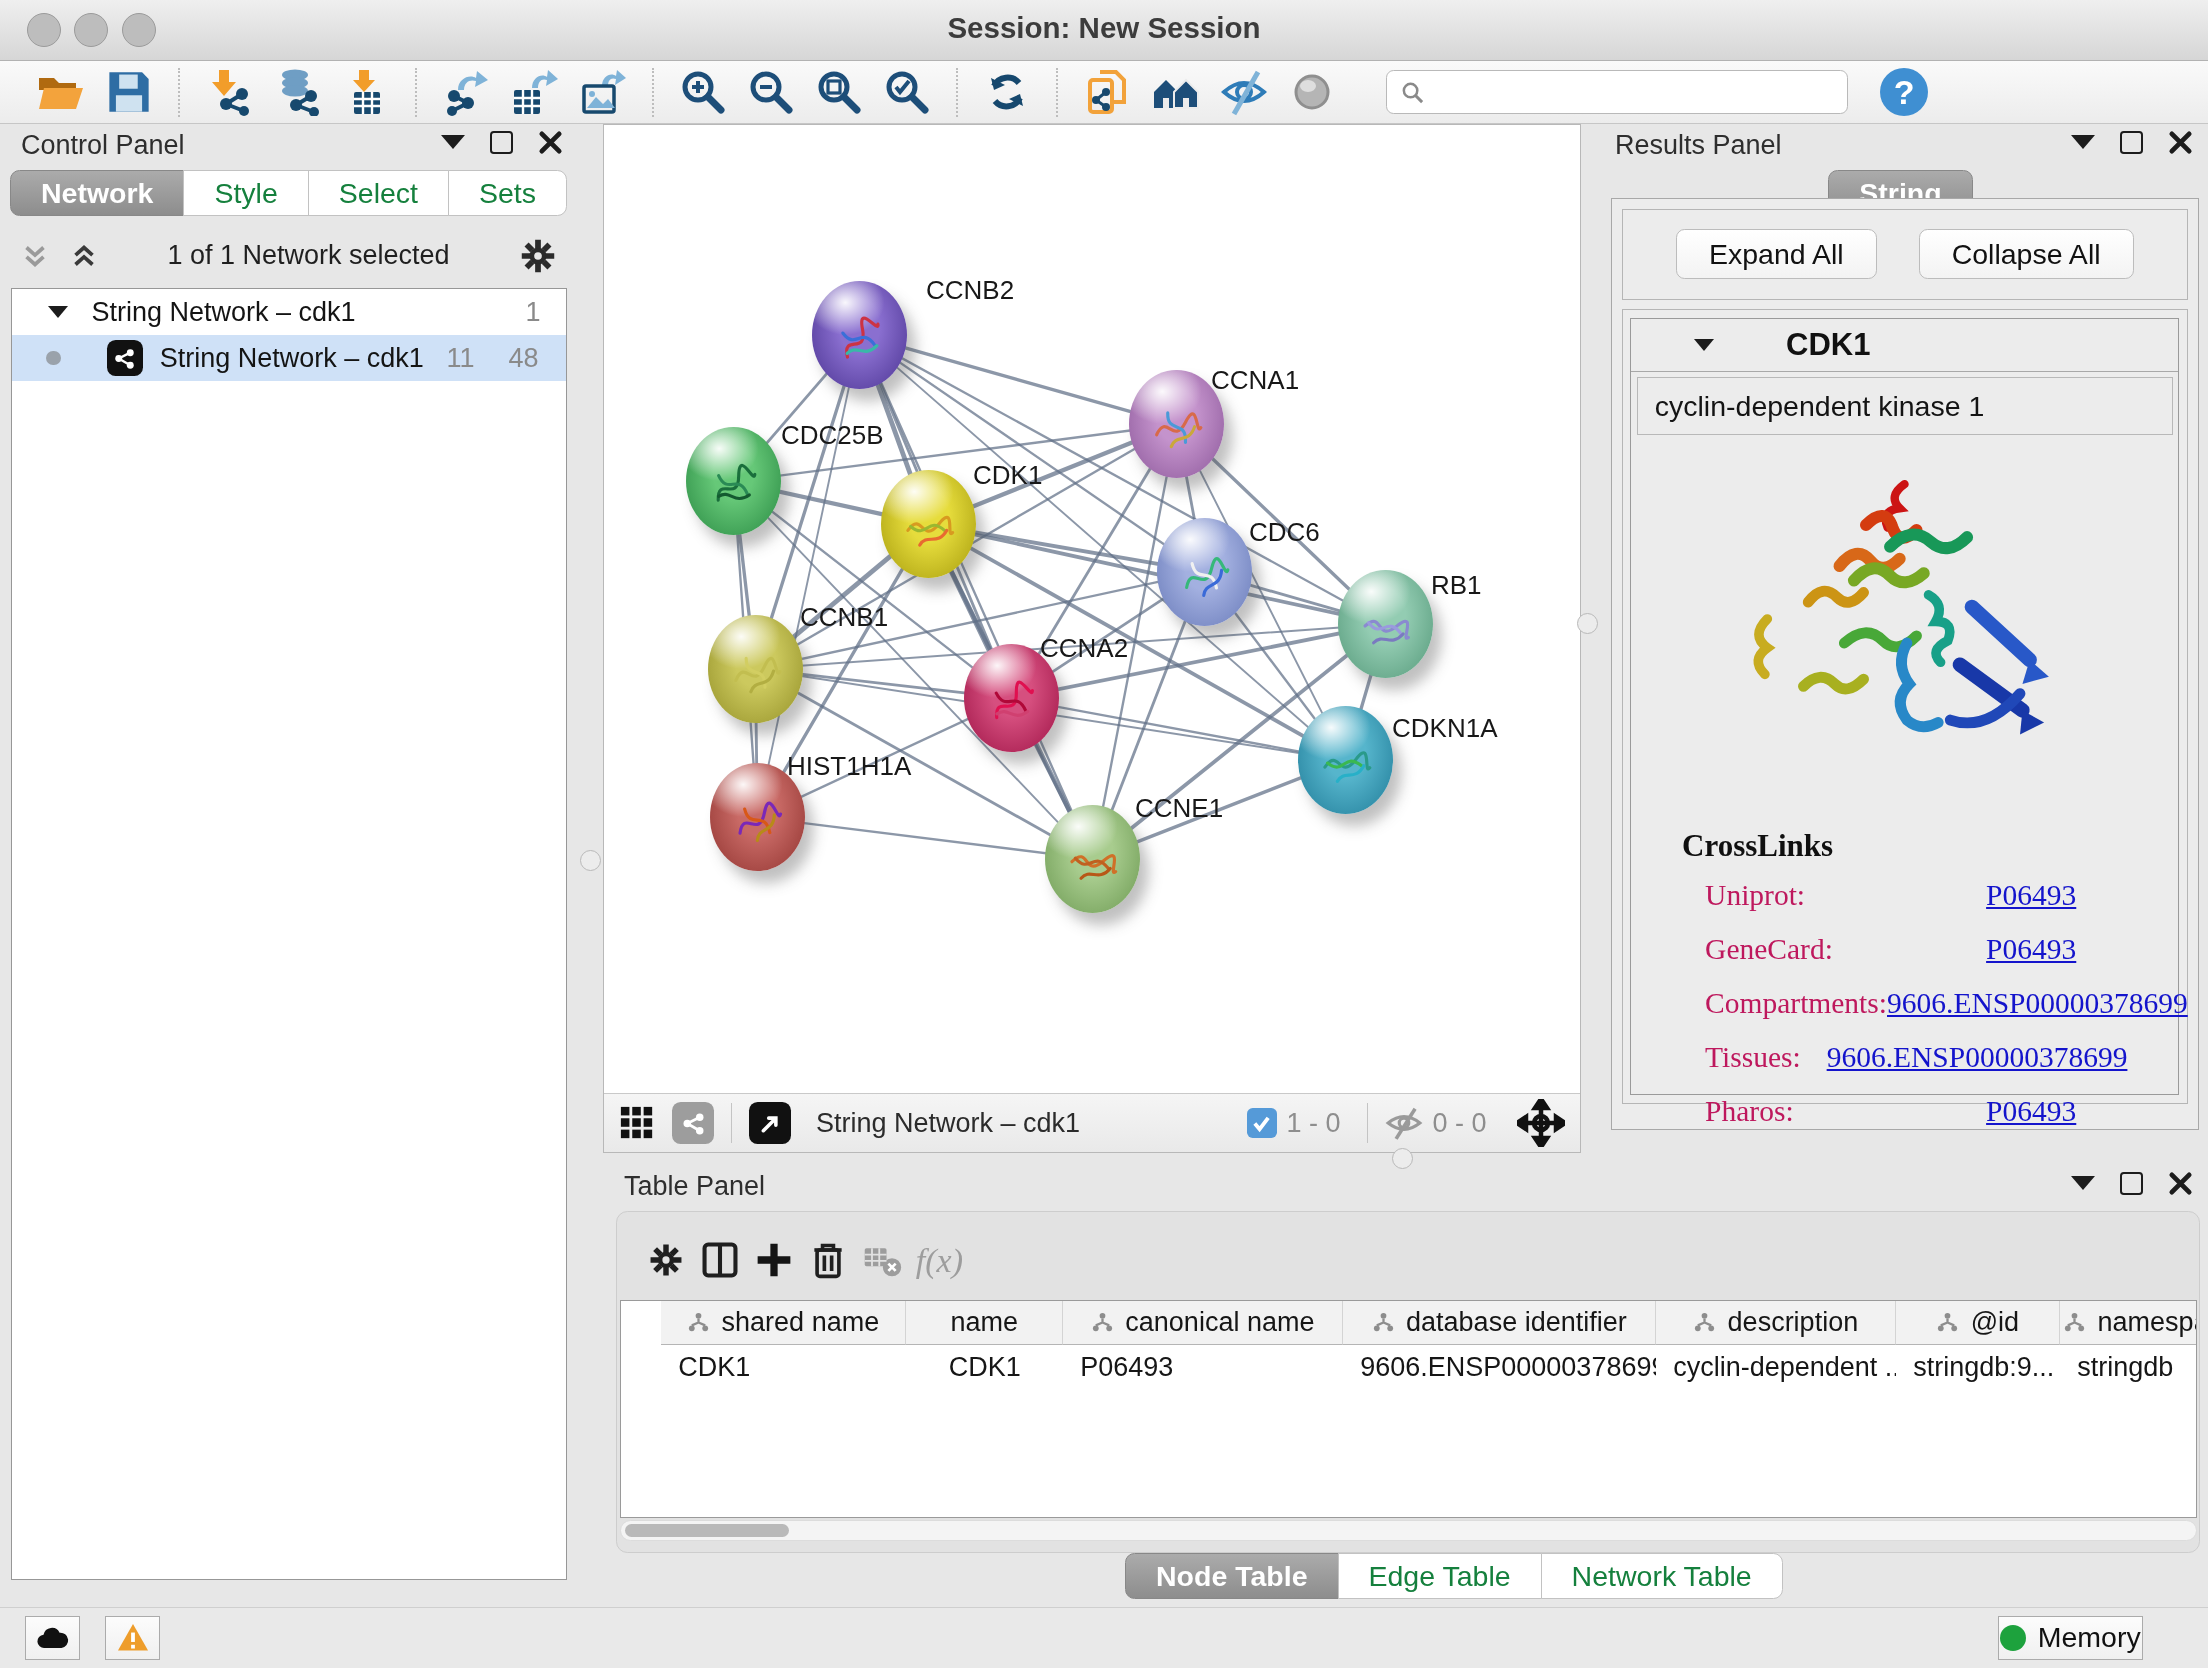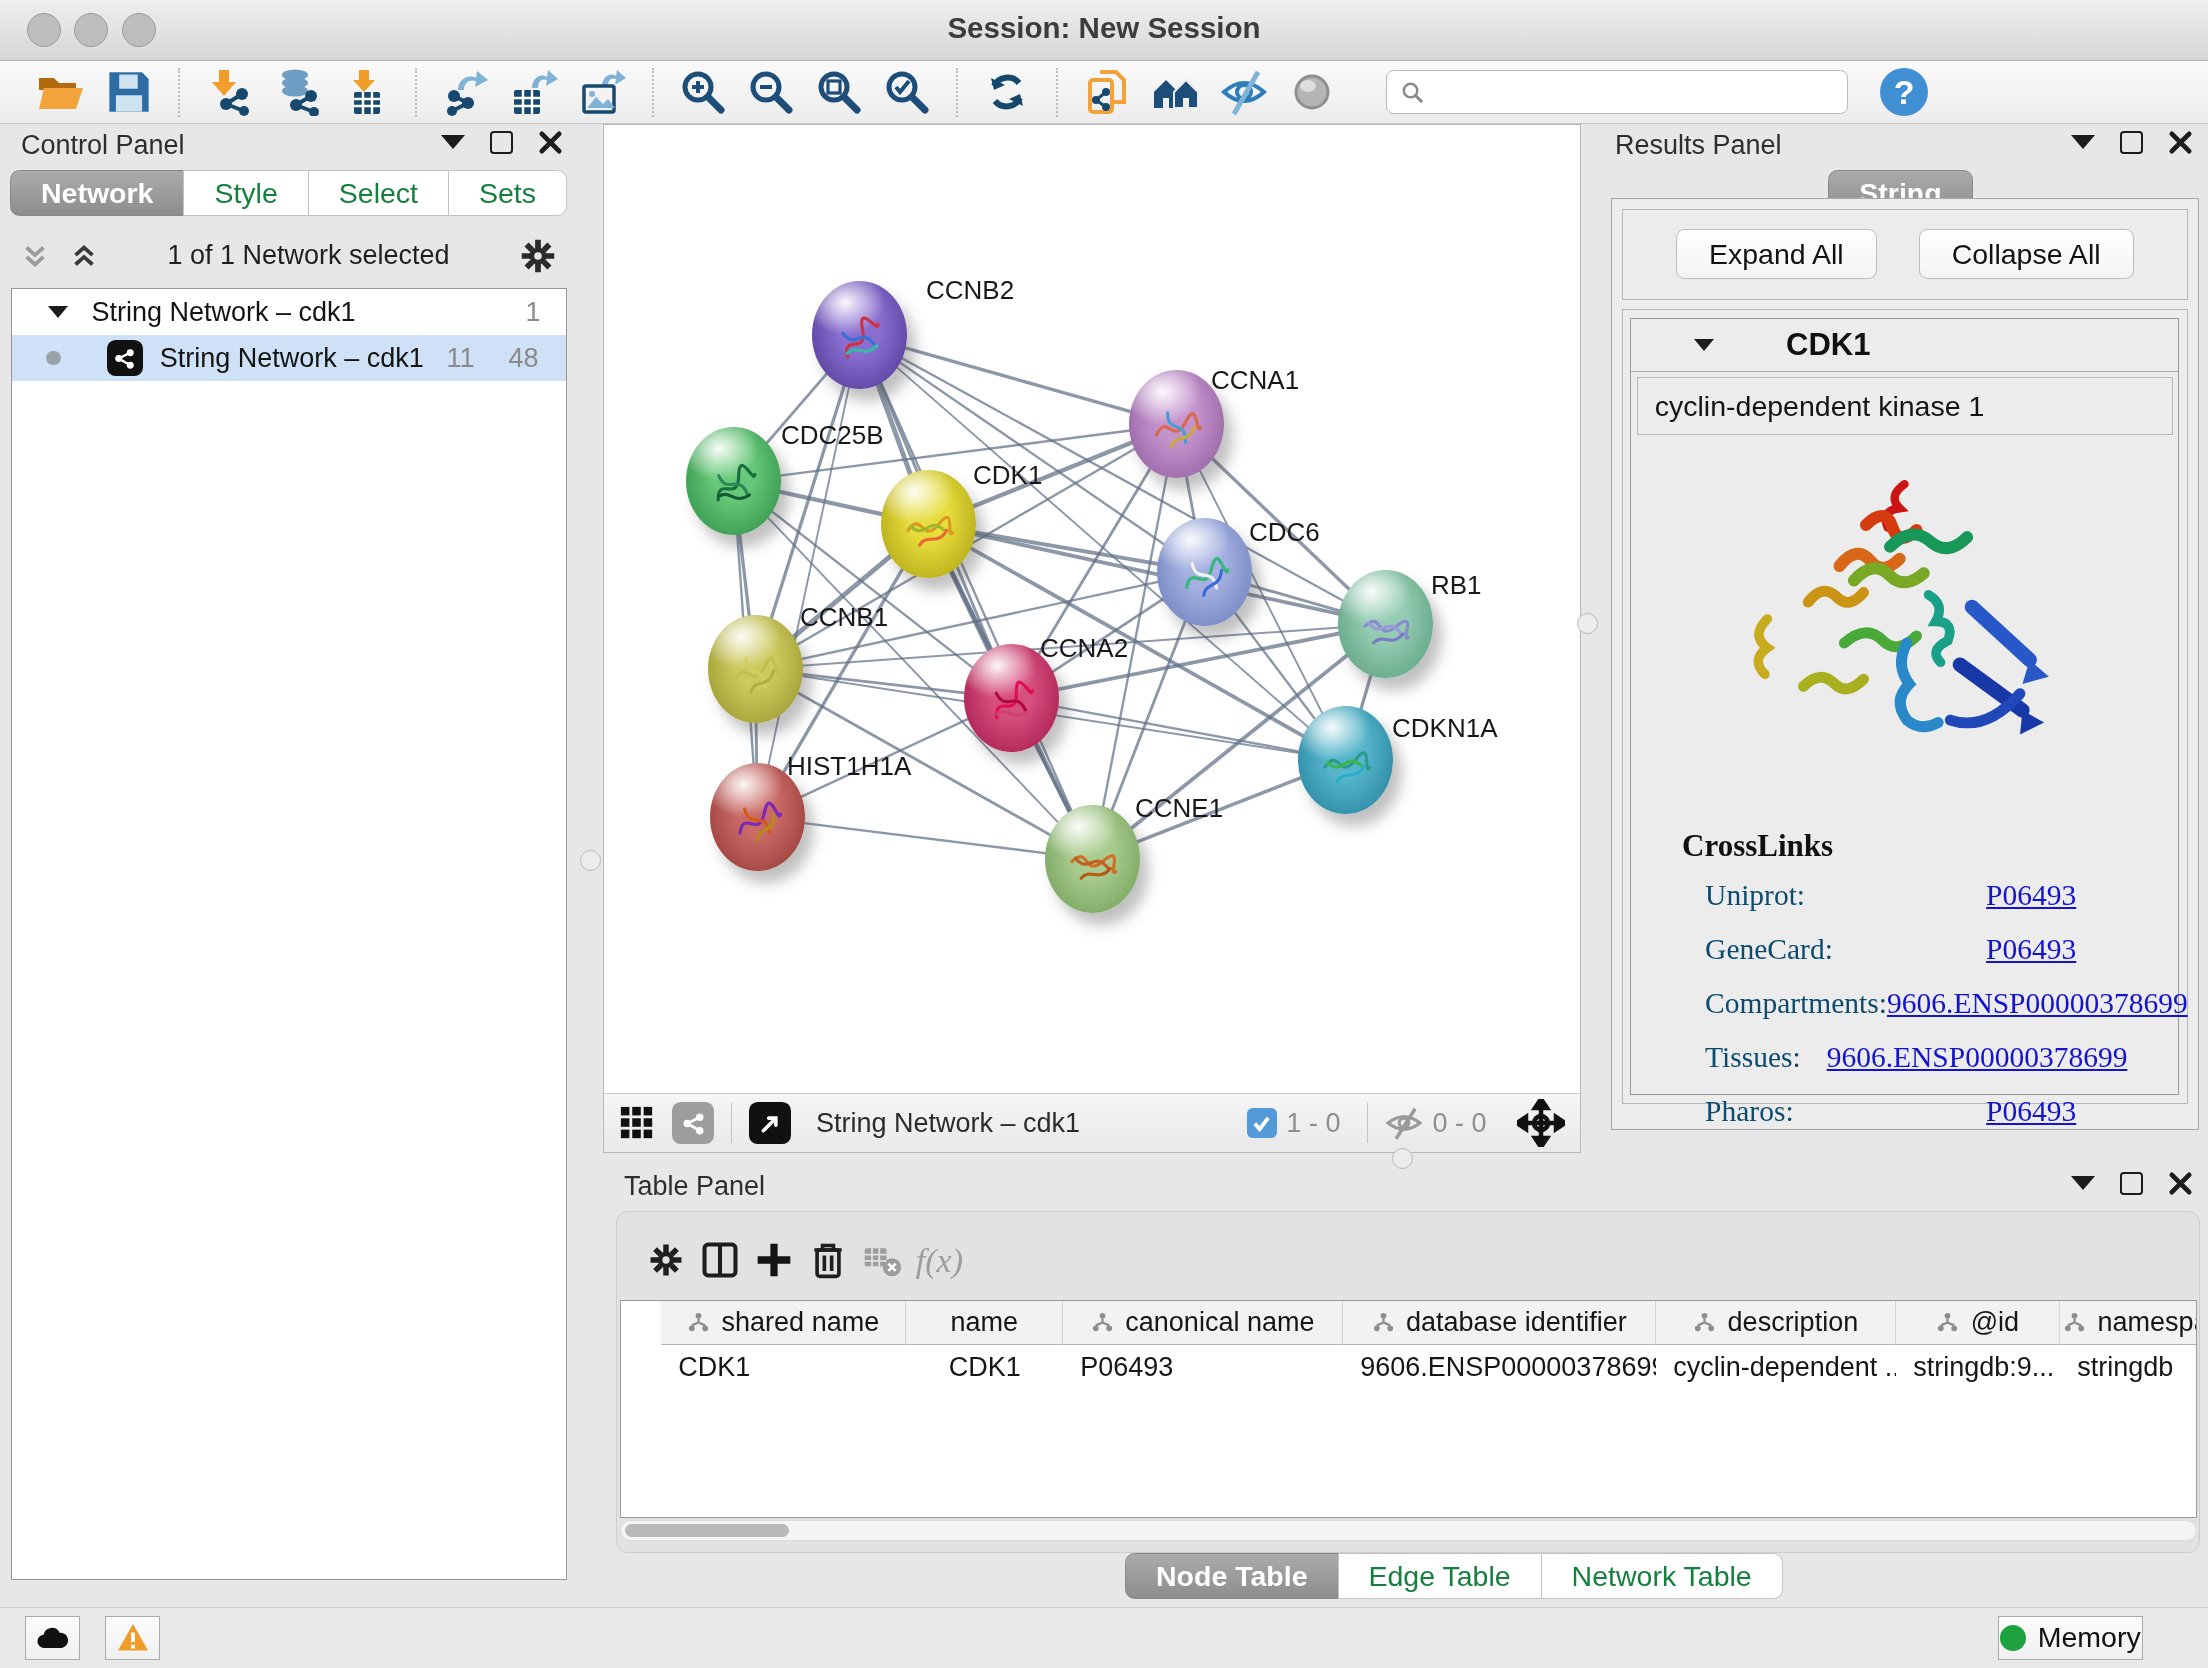--- a/index.html
+++ b/index.html
@@ -86,21 +86,21 @@
     font-size:28.5px; color:#111; padding:7.6px 32px; }
   .rp-list { margin-top:9.5px; height:795px; border:1px solid #b5b5b5; background:#ececec; padding:7.6px; }
   .gene-card { border:1px solid #9a9a9a; height:100%; background:#ececec; }
   .gene-card-header { height:53px; display:flex; align-items:center; border-bottom:1px solid #a8a8a8; }
   .gene-name { font-size:31px; font-weight:bold; color:#111; margin-left:72px; }
   .gene-desc-box { margin:5.7px; border:1px solid #b8b8b8; padding:11.4px 17px; font-size:28.5px; color:#141414; }
   .protein-img-area { height:380px; display:flex; align-items:center; justify-content:center; }
   .crosslinks { padding:7.6px 51px 0 51px; font-family:"Liberation Serif", serif; }
   .cl-title { font-size:31px; font-weight:bold; color:#101010; margin-bottom:15px; }
   .cl-row { display:flex; margin-bottom:21px; }
-  .cl-label { width:281px; font-size:29.5px; color:#0c4a6e; margin-left:23px; }
+  .cl-label { width:281px; font-size:29.5px; color:#be185d; margin-left:23px; }
   .cl-link { font-size:29.5px; color:#1414cc; text-decoration:underline; }
 
   
   .table-panel { position:absolute; left:603px; top:1165px; width:1605px; height:442px; background:#e7e7e7; }
   .tp-inner { position:absolute; left:13.3px; right:7.6px; top:46px; height:342px;
     background:#e2e2e2; border:1px solid #cdcdcd; border-radius:11.4px; }
   .tp-icons { display:flex; align-items:flex-end; gap:14px; padding:15px 0 0 28.5px; height:68px; }
   .tp-icons svg { width:40px; height:40px; }
   .fx-label { font-family:"Liberation Serif", serif; font-style:italic; font-size:34px; color:#9d9d9d; }
   .tablewrap { position:absolute; left:2.9px; right:2.9px; top:88px; bottom:34px; background:#fff; border:1px solid #9a9a9a; overflow:hidden; }

